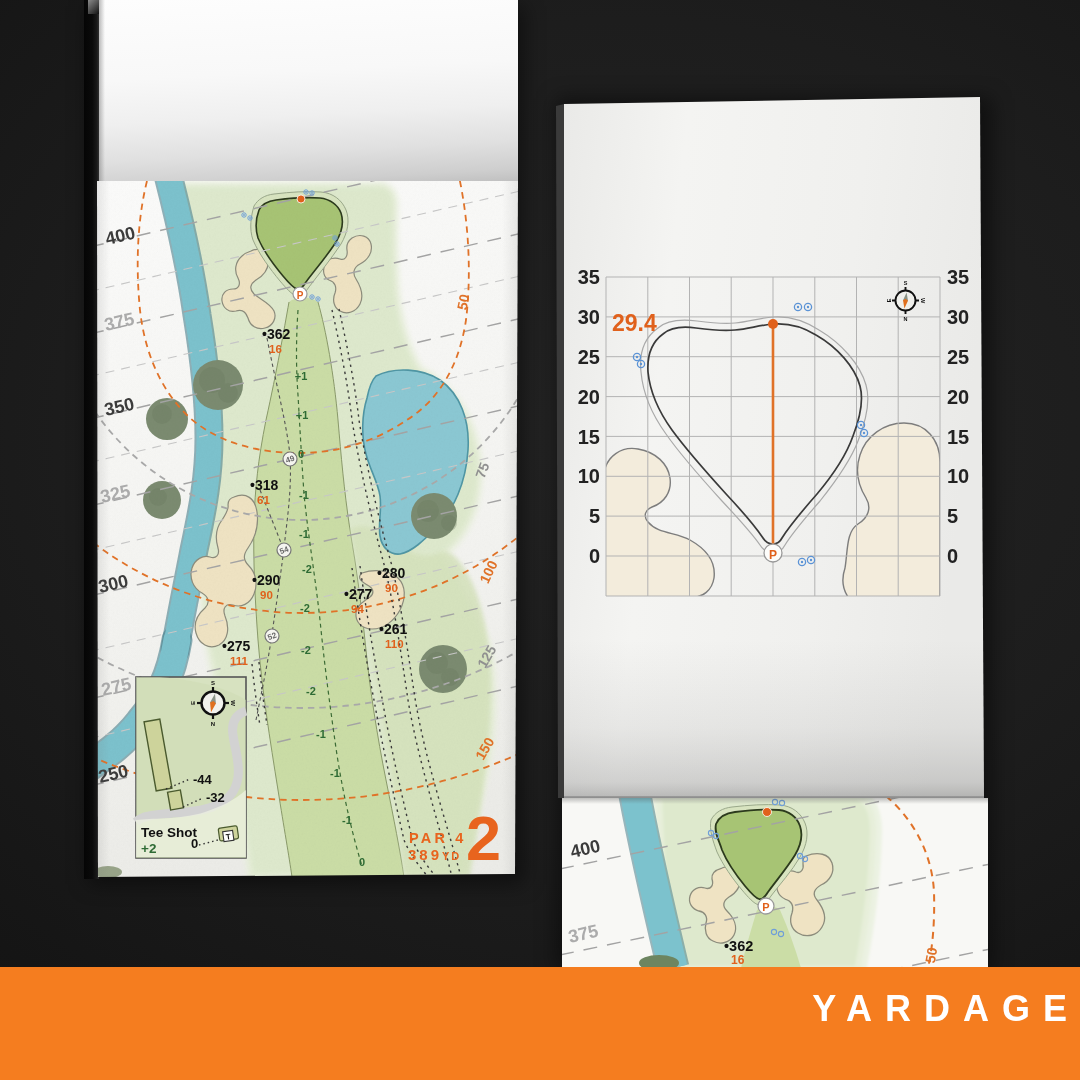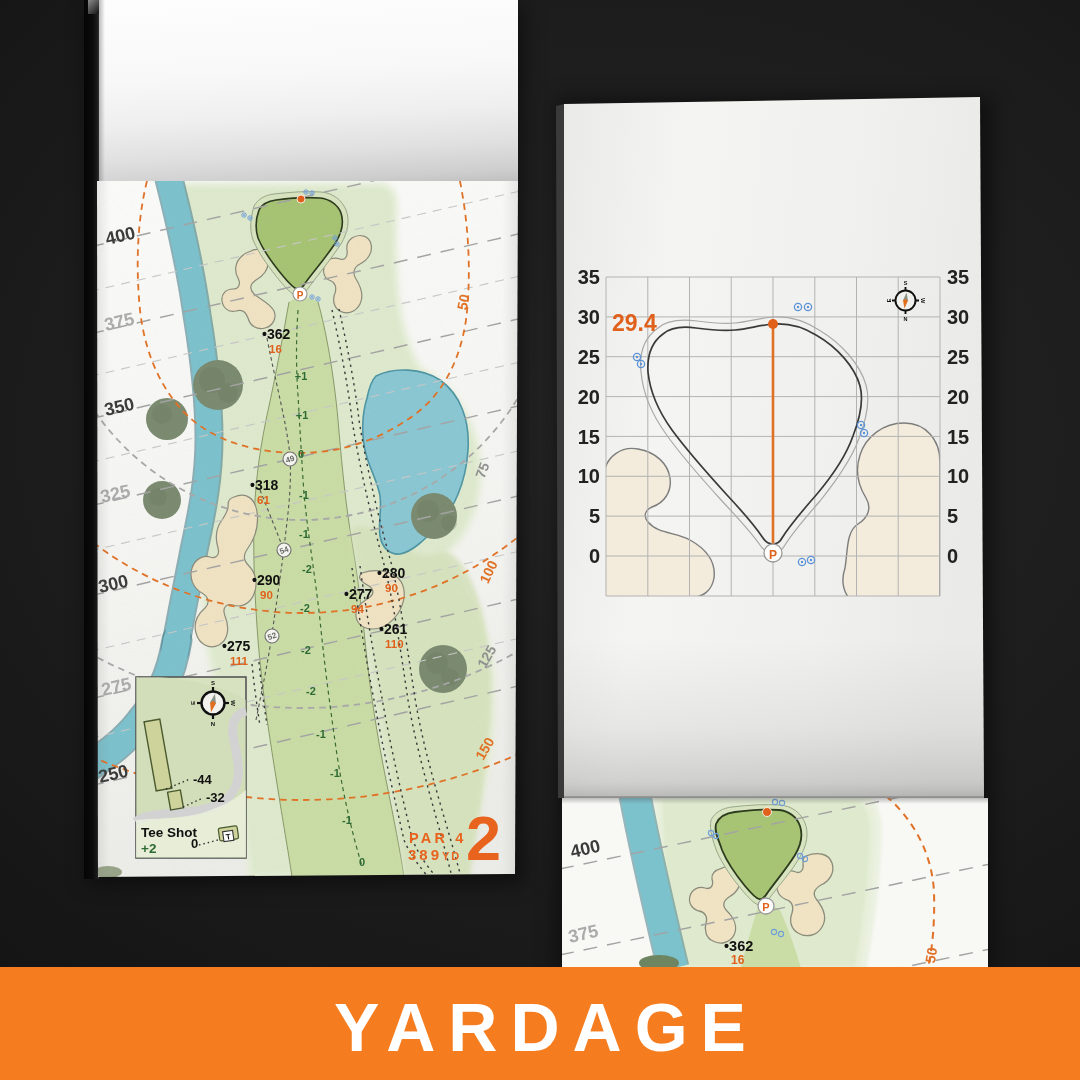--- a/index.html
+++ b/index.html
@@ -551,14 +551,14 @@
       <stop offset="1" stop-color="rgba(100,100,100,0.42)"></stop>
     </linearGradient>
     <clipPath id="gridClip">
         <rect x="606" y="277" width="334" height="319"></rect>
       </clipPath>
   </defs>
 </svg>
 
 <div class="abs" style="left:0;top:967px;width:1080px;height:113px;background:#f57d1f;"></div>
 
-<div class="abs" style="left:0;top:988px;width:1080px;text-align:center;color:#ffffff;
-  font-weight:bold;font-size:68px;letter-spacing:13px;text-indent:13px;">YARDAGE</div>
+<div class="abs" style="left:0;top:988px;width:1080px;text-align:right;color:#ffffff;
+  font-weight:bold;font-size:36px;letter-spacing:13px;text-indent:13px;">YARDAGE</div>
 
 </body></html>

